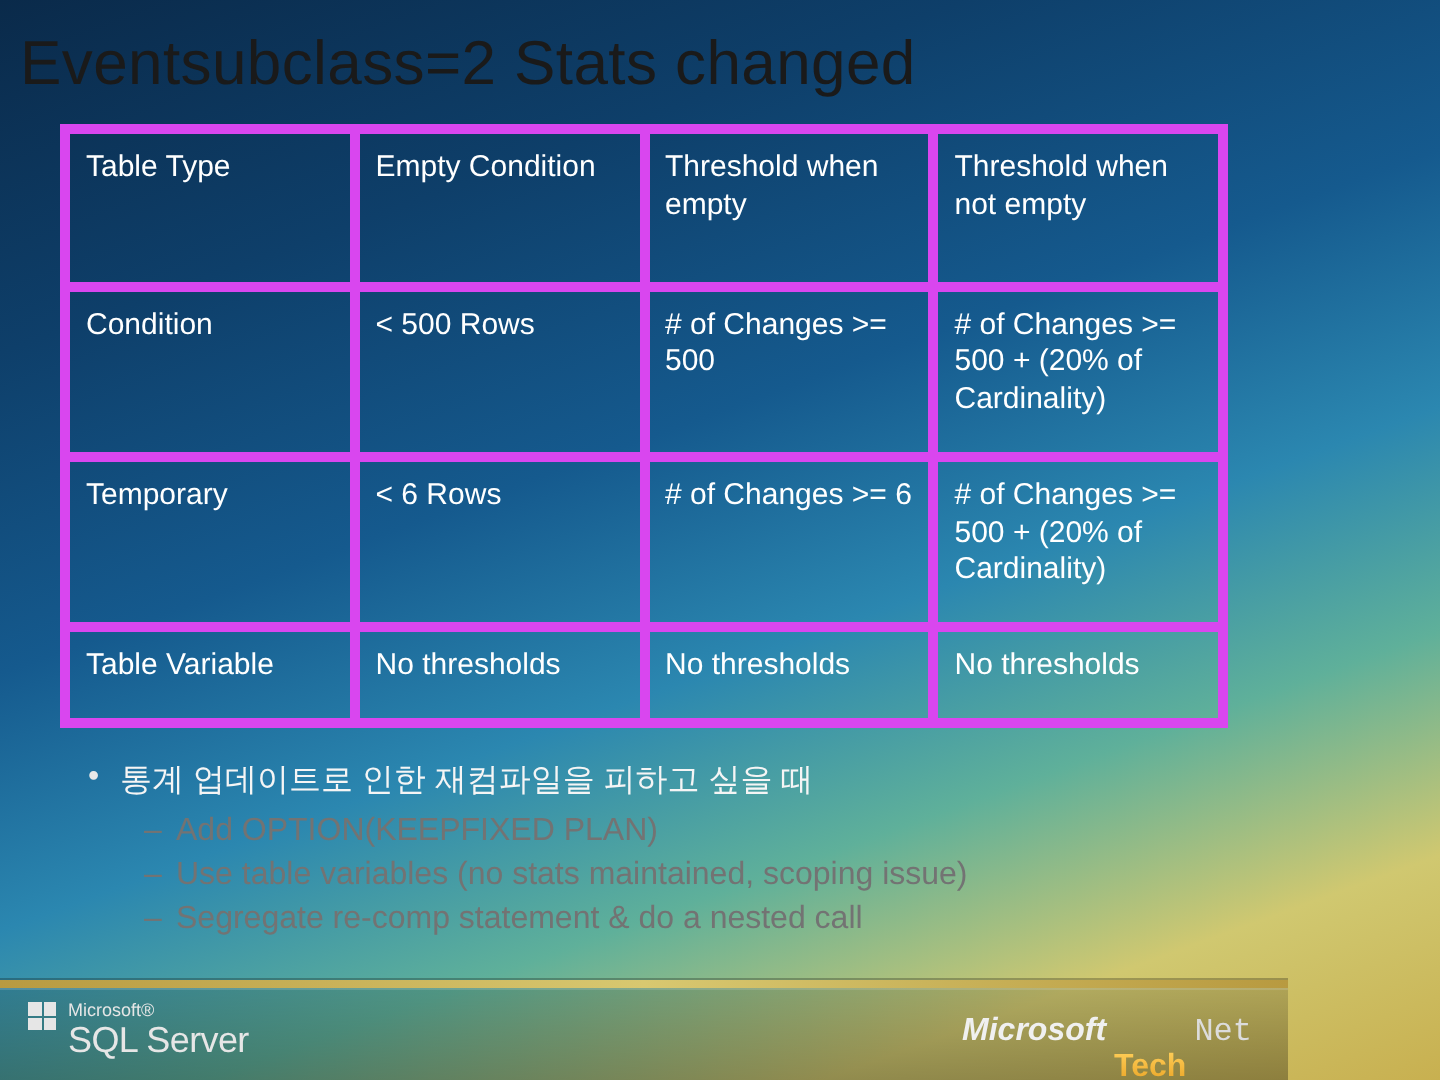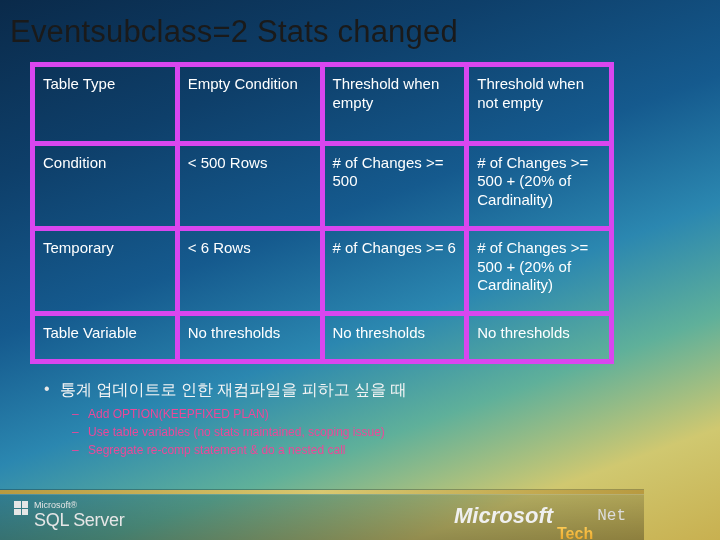--- a/index.html
+++ b/index.html
@@ -39,23 +39,23 @@
     font-size: 16px;
     color: #f5f5f5;
   }
   .b1 { position: relative; padding-left: 16px; margin-bottom: 6px; }
   .b1::before {
     content: "•"; position: absolute; left: 0; top: 0; color: #e8e8e8;
   }
   .b2 {
     position: relative;
     padding-left: 44px;
-    font-size: 12px;
+    font-size: 16px;
     margin-top: 4px;
-    color: #ec4899;
+    color: #737373;
   }
   .b2::before {
     content: "–"; position: absolute; left: 28px; top: 0;
   }
   .divider {
     position: absolute;
     left: 0; right: 0; bottom: 46px;
     height: 4px;
     background: linear-gradient(90deg,#b89a40,#d8c870,#b89a40);
     box-shadow: 0 -1px 0 rgba(0,0,0,0.25), 0 1px 0 rgba(255,255,255,0.2);
@@ -77,21 +77,21 @@
   }
   .brand-left .big { font-size: 18px; font-weight: 400; letter-spacing: -0.3px; }
   .mslogo {
     width: 14px; height: 14px; display: grid; grid-template: 1fr 1fr / 1fr 1fr; gap: 1px;
   }
   .mslogo span { background: #e6e6e6; }
   .brand-right {
     display: flex; align-items: center; gap: 4px;
     color: #f0f0f0;
   }
-  .brand-right .ms { font-style: italic; font-weight: 700; font-size: 22px; }
+  .brand-right .ms { font-style: italic; font-weight: 700; font-size: 16px; }
   .brand-right .tech { font-weight: 700; font-size: 16px; background: linear-gradient(180deg,#ffcf5a,#e8a020); -webkit-background-clip: text; background-clip: text; color: transparent; margin-top: 36px; }
   .brand-right .net { font-size: 16px; color: #dcdcdc; font-weight: 400; font-family: Liberation Mono, monospace; }
 </style>
 </head>
 <body>
 
 <div class="slide">
 
   <div class="title">Eventsubclass=2 Stats changed</div>
 

